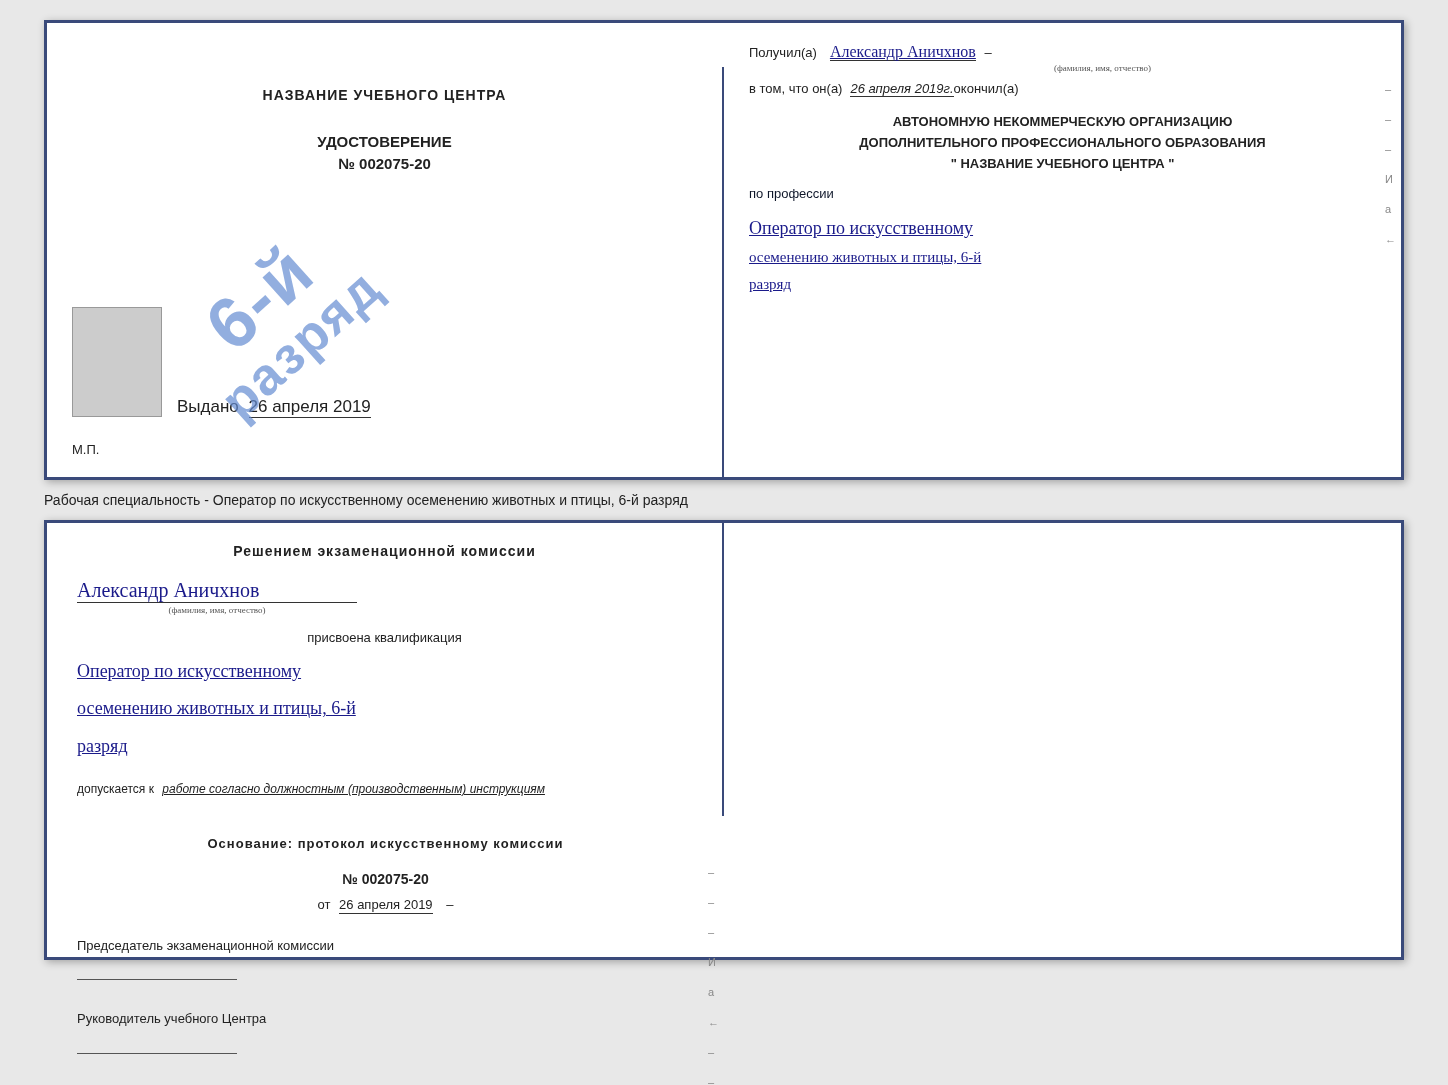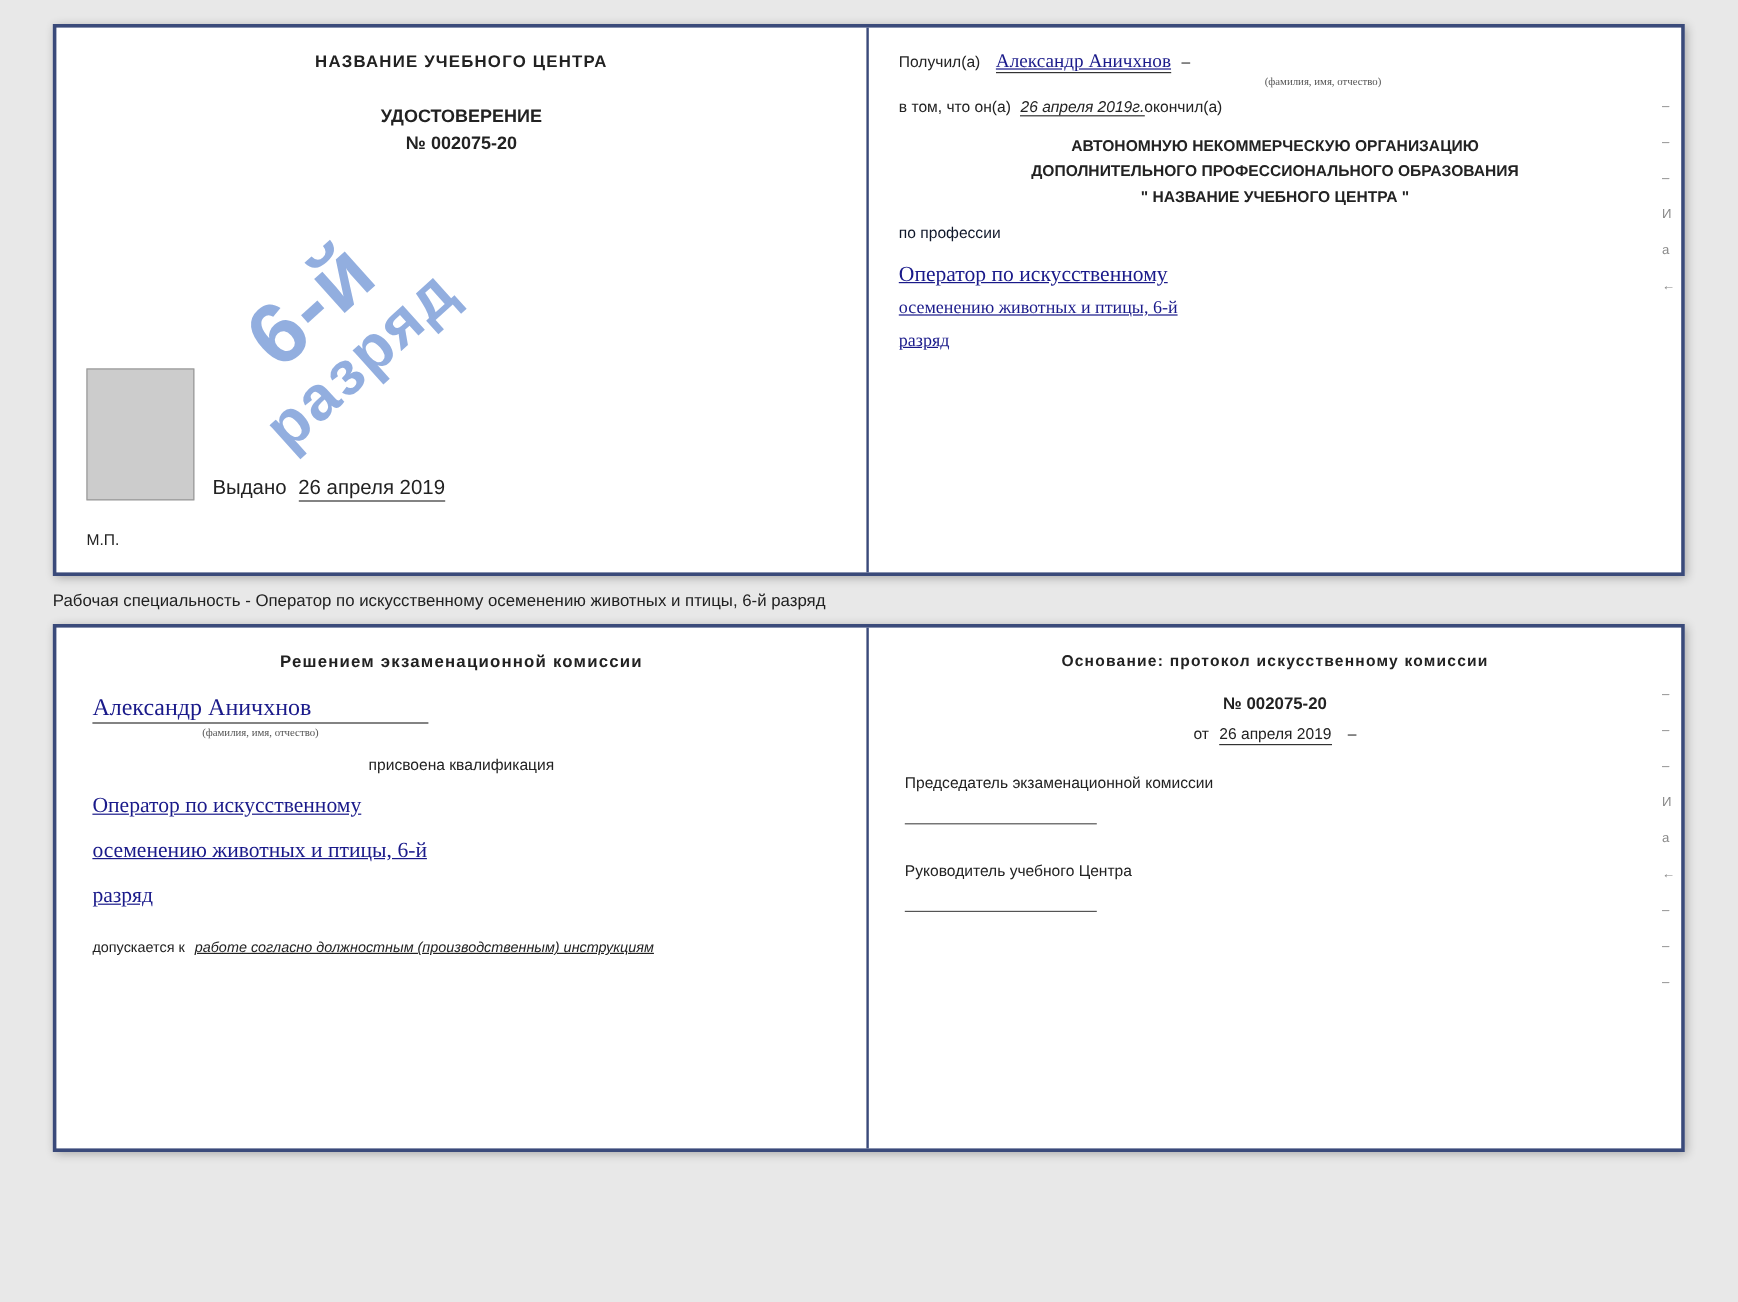--- a/index.html
+++ b/index.html
@@ -26,20 +26,21 @@
       box-shadow: 2px 2px 8px rgba(0,0,0,0.3);
       position: relative;
     }
 
     .book-left {
       width: 50%;
       border-right: 2px solid #3a4a7a;
       padding: 20px 25px;
       position: relative;
       overflow: hidden;
+      margin-top: 44px;
     }
 
     .book-right {
       width: 50%;
       padding: 20px 25px;
       position: relative;
     }
 
     
     .cert-title {
@@ -191,20 +192,21 @@
 
     
     .certificate-book-bottom {
       display: flex;
       width: 1360px;
       height: 440px;
       background: white;
       border: 3px solid #3a4a7a;
       box-shadow: 2px 2px 8px rgba(0,0,0,0.3);
       position: relative;
+      flex-direction: column;
     }
 
     .book-left-bottom {
       width: 50%;
       border-right: 2px solid #3a4a7a;
       padding: 20px 30px;
       position: relative;
     }
 
     .book-right-bottom {

